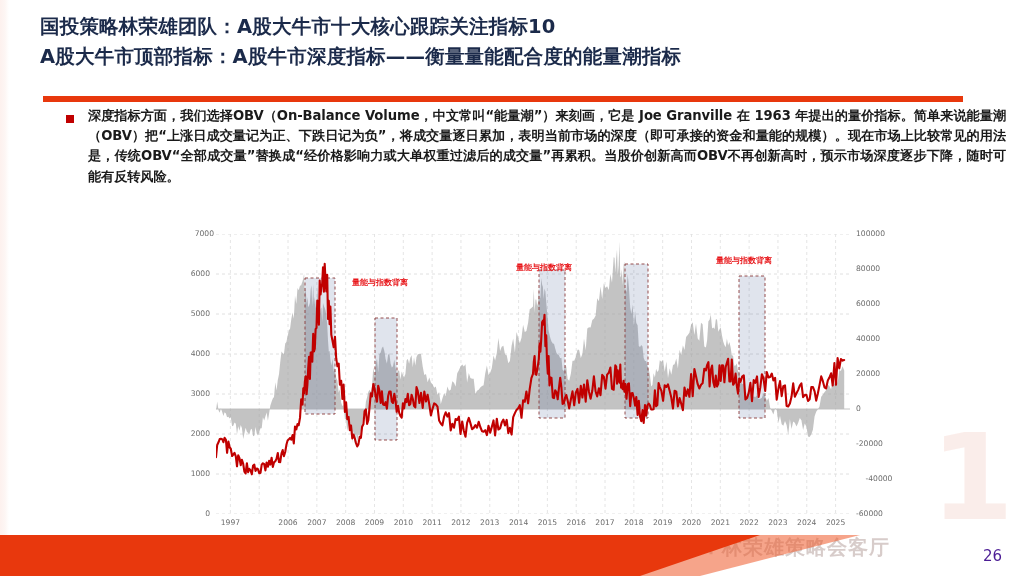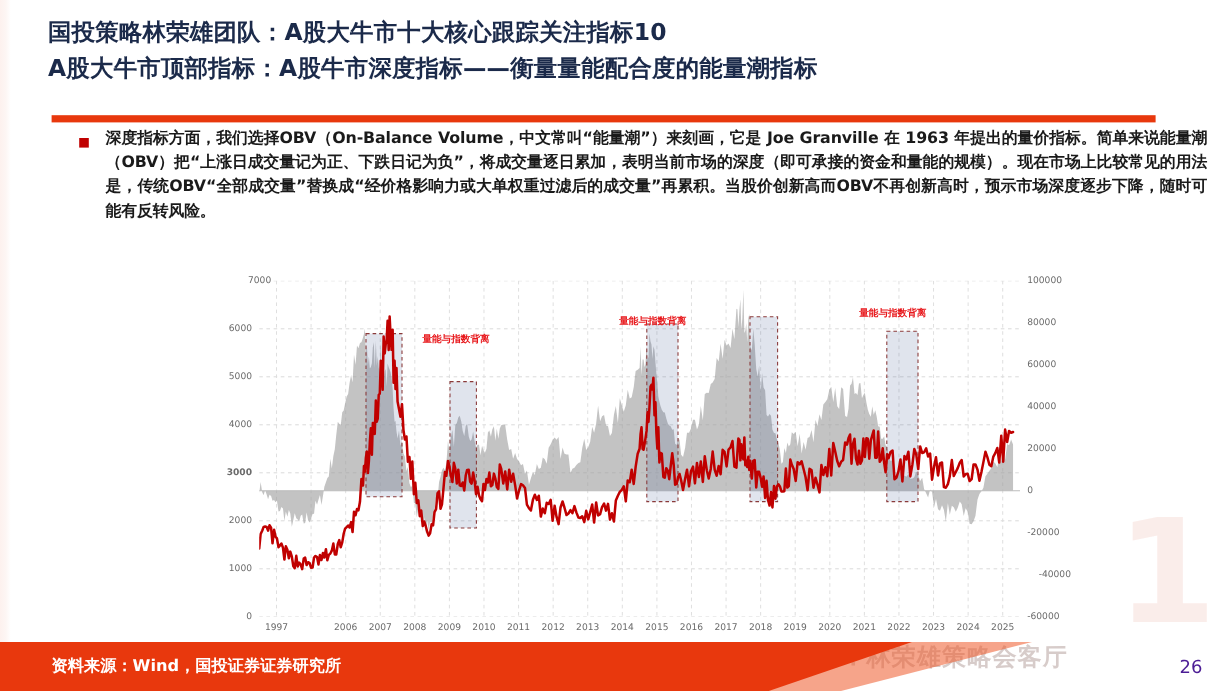--- a/index.html
+++ b/index.html
@@ -136,25 +136,25 @@
           <rect x="409" y="30" width="23" height="154" fill="#3c5a8c" fill-opacity="0.16" stroke="#8a3a3a" stroke-width="0.9" stroke-dasharray="3 2.5"></rect>
           <rect x="523" y="42" width="26" height="142" fill="#3c5a8c" fill-opacity="0.16" stroke="#8a3a3a" stroke-width="0.9" stroke-dasharray="3 2.5"></rect>
           <path d="M 0.0 223.1 L 1.2 211.0 L 2.5 208.3 L 3.7 205.1 L 4.9 204.8 L 6.2 205.2 L 7.4 208.2 L 8.6 203.7 L 9.9 205.7 L 11.1 218.8 L 12.4 207.5 L 13.6 213.3 L 14.8 214.7 L 16.1 222.0 L 17.3 220.5 L 18.5 218.9 L 19.8 222.4 L 21.0 232.3 L 22.2 221.3 L 23.5 224.1 L 24.7 231.2 L 25.9 225.7 L 27.2 229.9 L 28.4 237.7 L 29.6 239.5 L 30.9 229.2 L 32.1 238.1 L 33.3 234.8 L 34.6 236.5 L 35.8 240.3 L 37.1 231.5 L 38.3 230.7 L 39.5 236.9 L 40.8 234.5 L 42.0 235.2 L 43.2 239.1 L 44.5 238.9 L 45.7 230.6 L 46.9 229.3 L 48.2 230.2 L 49.4 236.4 L 50.6 228.5 L 51.9 232.7 L 53.1 226.9 L 54.3 230.6 L 55.6 223.7 L 56.8 232.9 L 58.0 228.4 L 59.3 227.3 L 60.5 224.9 L 61.8 219.0 L 63.0 228.0 L 64.2 228.1 L 65.5 219.3 L 66.7 216.1 L 67.9 222.1 L 69.2 218.0 L 70.4 210.8 L 71.6 206.5 L 72.9 205.2 L 74.1 203.9 L 75.3 205.6 L 76.6 201.1 L 77.8 209.4 L 79.0 192.5 L 80.3 195.4 L 81.5 190.1 L 82.7 191.3 L 84.0 183.9 L 85.2 165.2 L 86.5 170.6 L 87.3 154.4 L 88.1 159.1 L 88.9 147.4 L 89.7 142.3 L 90.6 160.2 L 91.4 150.6 L 92.2 134.3 L 93.0 122.9 L 93.9 145.0 L 94.7 118.5 L 95.5 118.4 L 96.3 127.7 L 97.2 99.8 L 98.0 117.4 L 98.8 114.8 L 99.6 95.2 L 100.5 93.9 L 101.3 66.6 L 102.1 76.7 L 102.9 90.8 L 103.7 46.5 L 104.6 60.5 L 105.4 53.1 L 106.2 49.6 L 107.0 33.4 L 107.9 57.7 L 108.7 29.7 L 109.5 45.8 L 110.3 57.5 L 111.2 40.8 L 112.0 85.0 L 112.8 66.7 L 113.6 90.1 L 114.4 72.6 L 115.3 100.6 L 116.5 106.9 L 117.7 113.2 L 119.0 102.9 L 120.2 124.2 L 121.4 132.3 L 122.7 129.7 L 123.9 150.7 L 125.2 146.8 L 126.4 165.0 L 127.6 150.6 L 128.9 177.9 L 130.1 168.3 L 131.3 185.1 L 132.6 183.0 L 133.8 196.2 L 135.0 191.4 L 136.3 204.4 L 137.5 200.6 L 138.7 204.1 L 140.0 209.1 L 141.2 212.4 L 142.4 210.4 L 143.7 202.9 L 144.9 203.8 L 146.1 192.7 L 147.4 190.3 L 148.6 177.1 L 149.9 175.4 L 151.1 190.0 L 152.3 186.3 L 153.6 172.6 L 154.8 159.3 L 156.0 162.5 L 157.3 150.1 L 158.5 154.4 L 159.7 161.9 L 161.0 167.7 L 162.2 151.7 L 163.4 156.5 L 164.7 169.0 L 165.9 157.4 L 167.1 170.5 L 168.4 171.0 L 169.6 168.1 L 170.9 174.7 L 172.1 162.3 L 173.3 157.6 L 174.6 157.5 L 175.8 167.5 L 177.0 169.0 L 178.3 159.8 L 179.5 166.5 L 180.7 177.8 L 182.0 171.7 L 183.2 178.9 L 184.4 181.8 L 185.7 183.7 L 186.9 169.3 L 188.1 174.4 L 189.4 165.1 L 190.6 168.1 L 191.8 159.8 L 193.1 171.2 L 194.3 170.2 L 195.6 160.7 L 196.8 164.8 L 198.0 171.8 L 199.3 173.4 L 200.5 153.0 L 201.7 156.7 L 203.4 169.0 L 205.0 158.9 L 206.7 173.9 L 208.3 157.5 L 210.0 167.5 L 211.6 160.8 L 213.3 170.5 L 214.9 181.4 L 216.5 174.9 L 218.2 169.4 L 219.8 170.4 L 221.5 172.6 L 223.1 186.5 L 224.8 189.5 L 226.4 191.4 L 228.1 182.5 L 229.7 178.3 L 231.4 182.6 L 233.0 179.1 L 234.7 196.5 L 236.3 189.7 L 238.0 193.7 L 239.6 185.0 L 241.2 186.0 L 242.9 182.6 L 244.5 200.0 L 246.2 187.5 L 247.8 196.8 L 249.5 202.8 L 251.1 188.9 L 252.8 183.9 L 254.4 189.1 L 256.1 195.2 L 257.7 193.9 L 259.4 191.1 L 261.0 193.6 L 262.7 187.8 L 264.3 193.0 L 266.0 197.2 L 267.6 197.7 L 269.2 196.2 L 270.9 201.1 L 272.5 191.7 L 274.2 198.8 L 275.8 193.0 L 277.5 186.4 L 279.1 201.5 L 280.8 184.7 L 282.4 195.5 L 284.1 194.4 L 285.7 188.6 L 287.4 185.6 L 289.0 191.5 L 290.7 185.9 L 292.3 199.1 L 293.9 193.7 L 295.6 200.6 L 297.2 183.1 L 298.9 179.1 L 300.5 175.9 L 302.2 174.2 L 303.8 171.2 L 305.5 183.8 L 307.1 166.4 L 308.8 167.8 L 310.4 157.5 L 312.1 169.3 L 313.7 155.1 L 315.4 144.1 L 317.0 139.9 L 317.8 127.8 L 318.6 122.0 L 319.5 140.1 L 320.3 140.8 L 321.1 136.2 L 321.9 131.3 L 322.8 125.1 L 323.6 109.5 L 324.4 117.6 L 325.2 105.8 L 326.1 88.2 L 326.9 86.7 L 327.7 90.6 L 328.5 80.9 L 329.4 112.1 L 330.2 101.3 L 331.0 127.0 L 331.8 139.8 L 332.6 122.0 L 333.5 151.4 L 334.3 143.3 L 335.5 144.0 L 336.8 163.5 L 338.0 164.1 L 339.2 156.2 L 340.5 158.3 L 341.7 165.3 L 342.9 154.7 L 344.2 143.7 L 345.4 153.3 L 346.6 169.9 L 347.9 169.3 L 349.1 163.5 L 350.3 161.0 L 351.6 166.3 L 353.2 174.4 L 354.9 165.2 L 356.5 157.4 L 358.2 171.3 L 359.8 158.7 L 361.5 154.9 L 363.1 168.8 L 364.8 151.8 L 366.4 163.5 L 368.0 150.5 L 369.7 167.6 L 371.3 146.2 L 373.0 157.9 L 374.6 164.8 L 376.3 156.8 L 377.9 142.3 L 379.6 157.5 L 381.2 162.4 L 382.9 154.3 L 384.5 161.2 L 386.2 140.9 L 387.8 142.6 L 389.5 154.7 L 391.1 140.6 L 392.8 138.8 L 394.4 133.5 L 396.0 154.9 L 397.7 155.7 L 398.5 143.0 L 399.3 131.4 L 400.2 132.6 L 401.0 149.6 L 401.8 136.3 L 402.6 145.5 L 403.5 148.8 L 404.3 130.5 L 405.1 153.7 L 405.9 149.9 L 406.7 155.2 L 407.6 146.7 L 408.4 157.6 L 409.2 149.9 L 410.5 164.8 L 411.7 150.1 L 412.9 149.4 L 414.2 172.2 L 415.4 159.2 L 416.6 159.1 L 417.9 164.4 L 419.1 171.7 L 420.3 163.0 L 421.6 181.0 L 422.8 166.7 L 424.0 182.5 L 425.3 187.3 L 426.5 176.1 L 427.7 188.9 L 429.0 171.0 L 430.2 181.6 L 431.4 171.4 L 432.7 169.6 L 433.9 171.4 L 435.2 175.5 L 436.4 175.5 L 437.6 175.3 L 438.9 156.4 L 440.1 172.3 L 441.3 171.1 L 442.6 149.0 L 443.8 153.1 L 445.4 156.9 L 447.1 166.8 L 448.7 151.2 L 450.4 153.0 L 452.0 150.4 L 453.7 157.0 L 455.3 163.5 L 457.0 174.5 L 458.6 156.7 L 460.3 157.7 L 461.9 172.4 L 463.6 164.1 L 465.2 169.6 L 466.9 176.3 L 468.5 153.5 L 470.1 161.9 L 471.8 155.4 L 473.4 162.8 L 475.1 140.1 L 476.7 162.2 L 478.4 135.1 L 480.0 142.2 L 481.7 150.2 L 483.3 154.5 L 485.0 150.7 L 486.6 149.3 L 488.3 134.7 L 489.9 136.5 L 491.1 131.1 L 492.4 128.1 L 493.6 152.4 L 494.8 136.0 L 496.1 131.6 L 497.3 148.0 L 498.6 153.1 L 499.8 141.6 L 501.0 152.5 L 502.3 149.7 L 503.5 131.4 L 504.7 146.9 L 506.0 131.2 L 507.2 131.6 L 508.4 148.3 L 509.7 133.0 L 510.9 128.8 L 512.1 124.7 L 513.4 147.5 L 514.6 147.4 L 515.8 125.6 L 517.1 150.8 L 518.3 149.1 L 519.6 139.6 L 520.8 151.5 L 522.0 159.6 L 523.3 144.5 L 524.5 147.8 L 526.1 142.7 L 527.8 141.4 L 529.4 165.4 L 531.1 163.9 L 532.7 158.9 L 534.4 148.9 L 536.0 167.2 L 537.7 146.1 L 539.3 148.8 L 541.0 142.4 L 542.6 163.0 L 544.3 153.4 L 545.9 140.2 L 547.5 144.4 L 549.2 156.9 L 550.8 138.0 L 552.5 143.5 L 554.1 142.9 L 555.8 139.6 L 557.4 146.4 L 559.1 143.9 L 560.7 165.7 L 562.4 154.7 L 564.0 147.1 L 565.7 162.2 L 567.3 152.2 L 569.0 151.4 L 570.6 171.9 L 572.2 172.4 L 573.9 169.4 L 575.5 162.8 L 577.2 149.4 L 578.8 162.7 L 580.5 159.3 L 582.1 156.1 L 583.8 151.6 L 585.4 149.4 L 587.1 163.1 L 588.7 161.1 L 590.4 160.8 L 592.0 166.9 L 593.7 165.2 L 595.3 153.1 L 596.9 153.0 L 598.6 157.4 L 600.2 166.6 L 601.9 159.2 L 603.5 151.1 L 605.2 142.4 L 606.8 146.9 L 608.5 153.3 L 610.1 154.5 L 611.8 146.5 L 613.4 143.6 L 615.1 139.3 L 616.7 151.5 L 618.4 129.1 L 620.0 150.8 L 621.6 124.0 L 623.3 134.4 L 624.9 125.1 L 626.6 126.6 L 628.2 126.0" fill="none" stroke="#c00000" stroke-width="2.1" stroke-linejoin="round" stroke-linecap="round"></path>
         </svg>
     </div>
 
     <div id="axis-left">
         <div class="ax ax-l" style="left: 0px; top: 301px;">0</div>
         <div class="ax ax-l" style="left: 0px; top: 261px;">1000</div>
         <div class="ax ax-l" style="left: 0px; top: 221px;">2000</div>
-        <div class="ax ax-l" style="left: 0px; top: 181px; font-weight: bold;">3000</div>
+        <div class="ax ax-l" style="left: 0px; top: 181px;">3000</div>
         <div class="ax ax-l" style="left: 0px; top: 141px;">4000</div>
         <div class="ax ax-l" style="left: 0px; top: 101px;">5000</div>
         <div class="ax ax-l" style="left: 0px; top: 61px;">6000</div>
-        <div class="ax ax-l" style="left: 16px; top: 21px;">7000</div>
+        <div class="ax ax-l" style="left: 4px; top: 21px;">7000</div>
       </div>
     <div id="axis-right">
         <div class="ax ax-r" style="left: 680px; top: 301px;">-60000</div>
         <div class="ax ax-r" style="left: 680px; top: 266px; text-align: center;">-40000</div>
         <div class="ax ax-r" style="left: 680px; top: 231px;">-20000</div>
         <div class="ax ax-r" style="left: 680px; top: 196px;">0</div>
         <div class="ax ax-r" style="left: 680px; top: 161px;">20000</div>
         <div class="ax ax-r" style="left: 680px; top: 126px;">40000</div>
         <div class="ax ax-r" style="left: 680px; top: 91px;">60000</div>
         <div class="ax ax-r" style="left: 680px; top: 56px;">80000</div>
@@ -192,17 +192,16 @@
   </div>
 
   <div class="wm-big">1</div>
   <div class="wm">
     <span class="wm-ico"></span><span>公众号：林荣雄策略会客厅</span>
   </div>
 
   <div class="footer">
     <div class="footer-red2"></div>
     <div class="footer-red"></div>
-    <div class="src">资料来源：Wind，国投证券证券研究所</div>
     <div class="pageno">26</div>
   </div>
 
 </div>
 
 </body></html>

